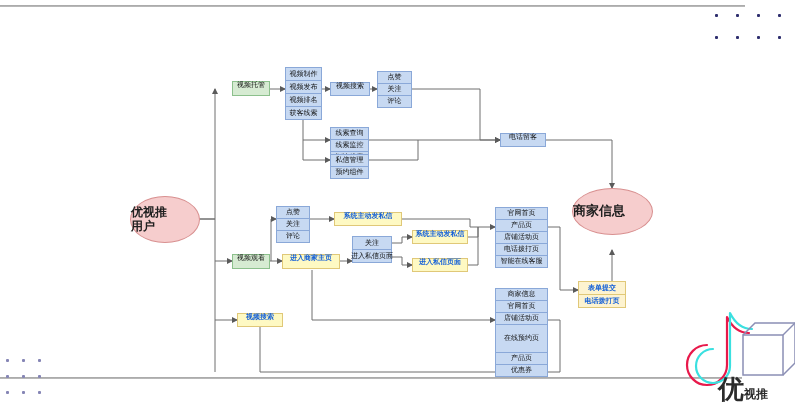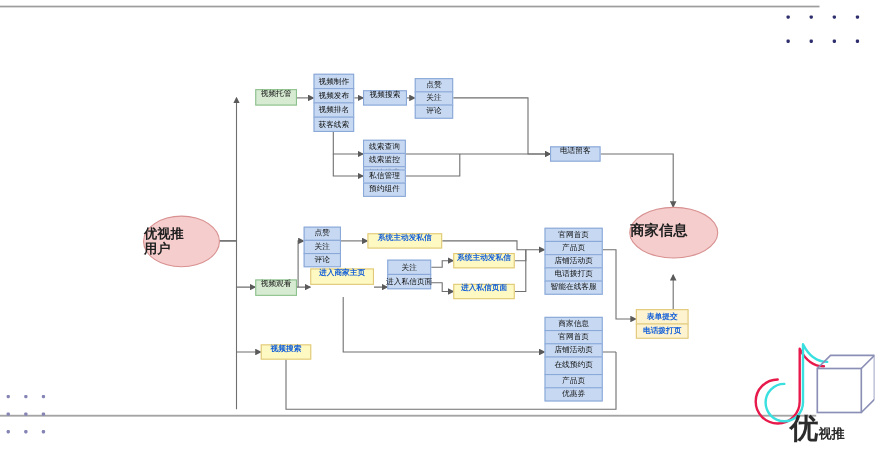--- a/index.html
+++ b/index.html
@@ -211,21 +211,21 @@
   <div class="stack" id="s-watchact" style="left:276px;top:206px;width:34px;">
       <div class="cell" style="height: 13px;">点赞</div>
       <div class="cell" style="height: 13px;">关注</div>
       <div class="cell" style="height: 13px;">评论</div>
     </div>
 
   <div class="node yellow" id="n-sysdm-top" style="left:334px;top:212px;width:68px;height:14px;">
     <span>系统主动发私信</span>
   </div>
 
-  <div class="node yellow" id="n-merchant-home" style="left:282px;top:244px;width:58px;height:15px;">
+  <div class="node yellow" id="n-merchant-home" style="left:282px;top:254px;width:58px;height:15px;">
     <span>进入商家主页</span>
   </div>
 
   <div class="stack" id="s-merchantact" style="left:352px;top:236px;width:40px;">
       <div class="cell" style="height: 14px;">关注</div>
       <div class="cell" style="height: 14px;">进入私信页面</div>
     </div>
 
   <div class="node yellow" id="n-sysdm-mid" style="left:412px;top:230px;width:56px;height:14px;">
     <span>系统主动发私信</span>
@@ -240,21 +240,21 @@
       <div class="cell" style="height: 13px;">产品页</div>
       <div class="cell" style="height: 13px;">店铺活动页</div>
       <div class="cell" style="height: 13px;">电话拨打页</div>
       <div class="cell" style="height: 13px;">智能在线客服</div>
     </div>
 
   <div class="stack" id="s-landing-lo" style="left:495px;top:288px;width:53px;">
       <div class="cell" style="height: 13px;">商家信息</div>
       <div class="cell" style="height: 13px;">官网首页</div>
       <div class="cell" style="height: 13px;">店铺活动页</div>
-      <div class="cell" style="height: 17px;">在线预约页</div>
+      <div class="cell" style="height: 29px;">在线预约页</div>
       <div class="cell" style="height: 13px;">产品页</div>
       <div class="cell" style="height: 13px;">优惠券</div>
     </div>
 
   <div class="stack" id="s-conversion" style="left:578px;top:281px;width:48px;">
       <div class="cell" style="background: rgb(253, 243, 208); border-color: rgb(224, 200, 120); color: rgb(22, 97, 216); font-weight: bold; height: 14px;">表单提交</div>
       <div class="cell" style="background: rgb(253, 243, 208); border-color: rgb(224, 200, 120); color: rgb(22, 97, 216); font-weight: bold; height: 14px;">电话拨打页</div>
     </div>
 
   <div class="node yellow" id="n-business" style="left:237px;top:313px;width:46px;height:14px;">

